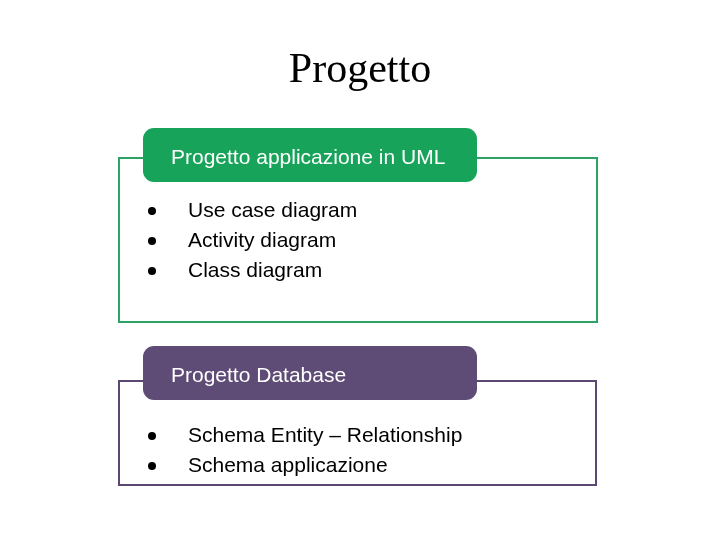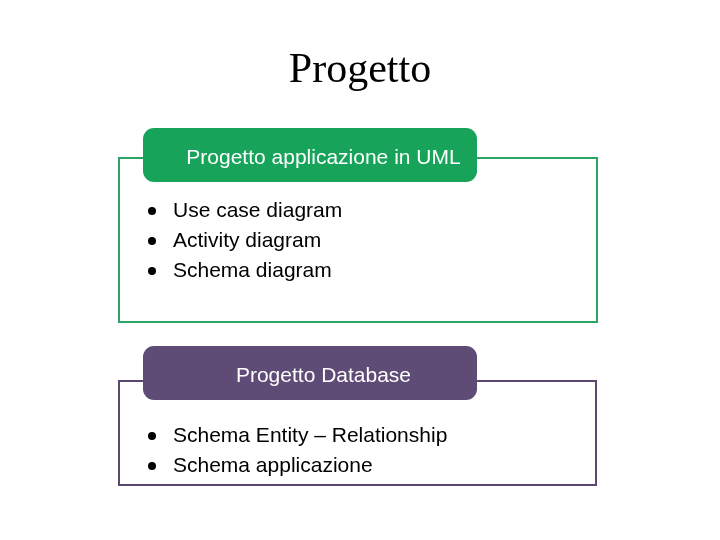--- a/index.html
+++ b/index.html
@@ -56,21 +56,20 @@
     height: 54px;
     border-radius: 11px;
     z-index: 2;
     display: flex;
     align-items: center;
     box-sizing: border-box;
     padding: 4px 1px 0 28px;
     color: var(--header_text, #ffffff);
     font-size: 21px;
     white-space: nowrap;
-    justify-content: center;
   }
   .header-uml {
     top: 128px;
     background: var(--green, #17a45a);
   }
   .header-db {
     top: 346px;
     background: var(--purple, #5e4b76);
   }
   .bullet-list {
@@ -81,20 +80,21 @@
   .bullet-list-uml { top: 195px; }
   .bullet-list-db  { top: 420px; }
   .bullet-item {
     display: flex;
     align-items: flex-start;
     height: 30px;
     line-height: 30px;
     font-size: 21px;
     color: var(--text, #000000);
     white-space: nowrap;
+    gap: 15px;
   }
   .bullet-dot {
     flex: 0 0 auto;
     width: 8px;
     height: 8px;
     margin: 12px 17px 0 0;
     border-radius: 50%;
     background: var(--text, #000000);
   }
 </style>
@@ -116,21 +116,21 @@
       <div class="bullet-item">
         <span class="bullet-dot"></span>
         <span>Use case diagram</span>
       </div>
       <div class="bullet-item">
         <span class="bullet-dot"></span>
         <span>Activity diagram</span>
       </div>
       <div class="bullet-item">
         <span class="bullet-dot"></span>
-        <span>Schema diagram</span>
+        <span>Class diagram</span>
       </div>
     </div>
   </div>
 
   <div>
     <div class="outline-box outline-db"></div>
 
     <div class="header-box header-db">
       <span>Progetto Database</span>
     </div>

